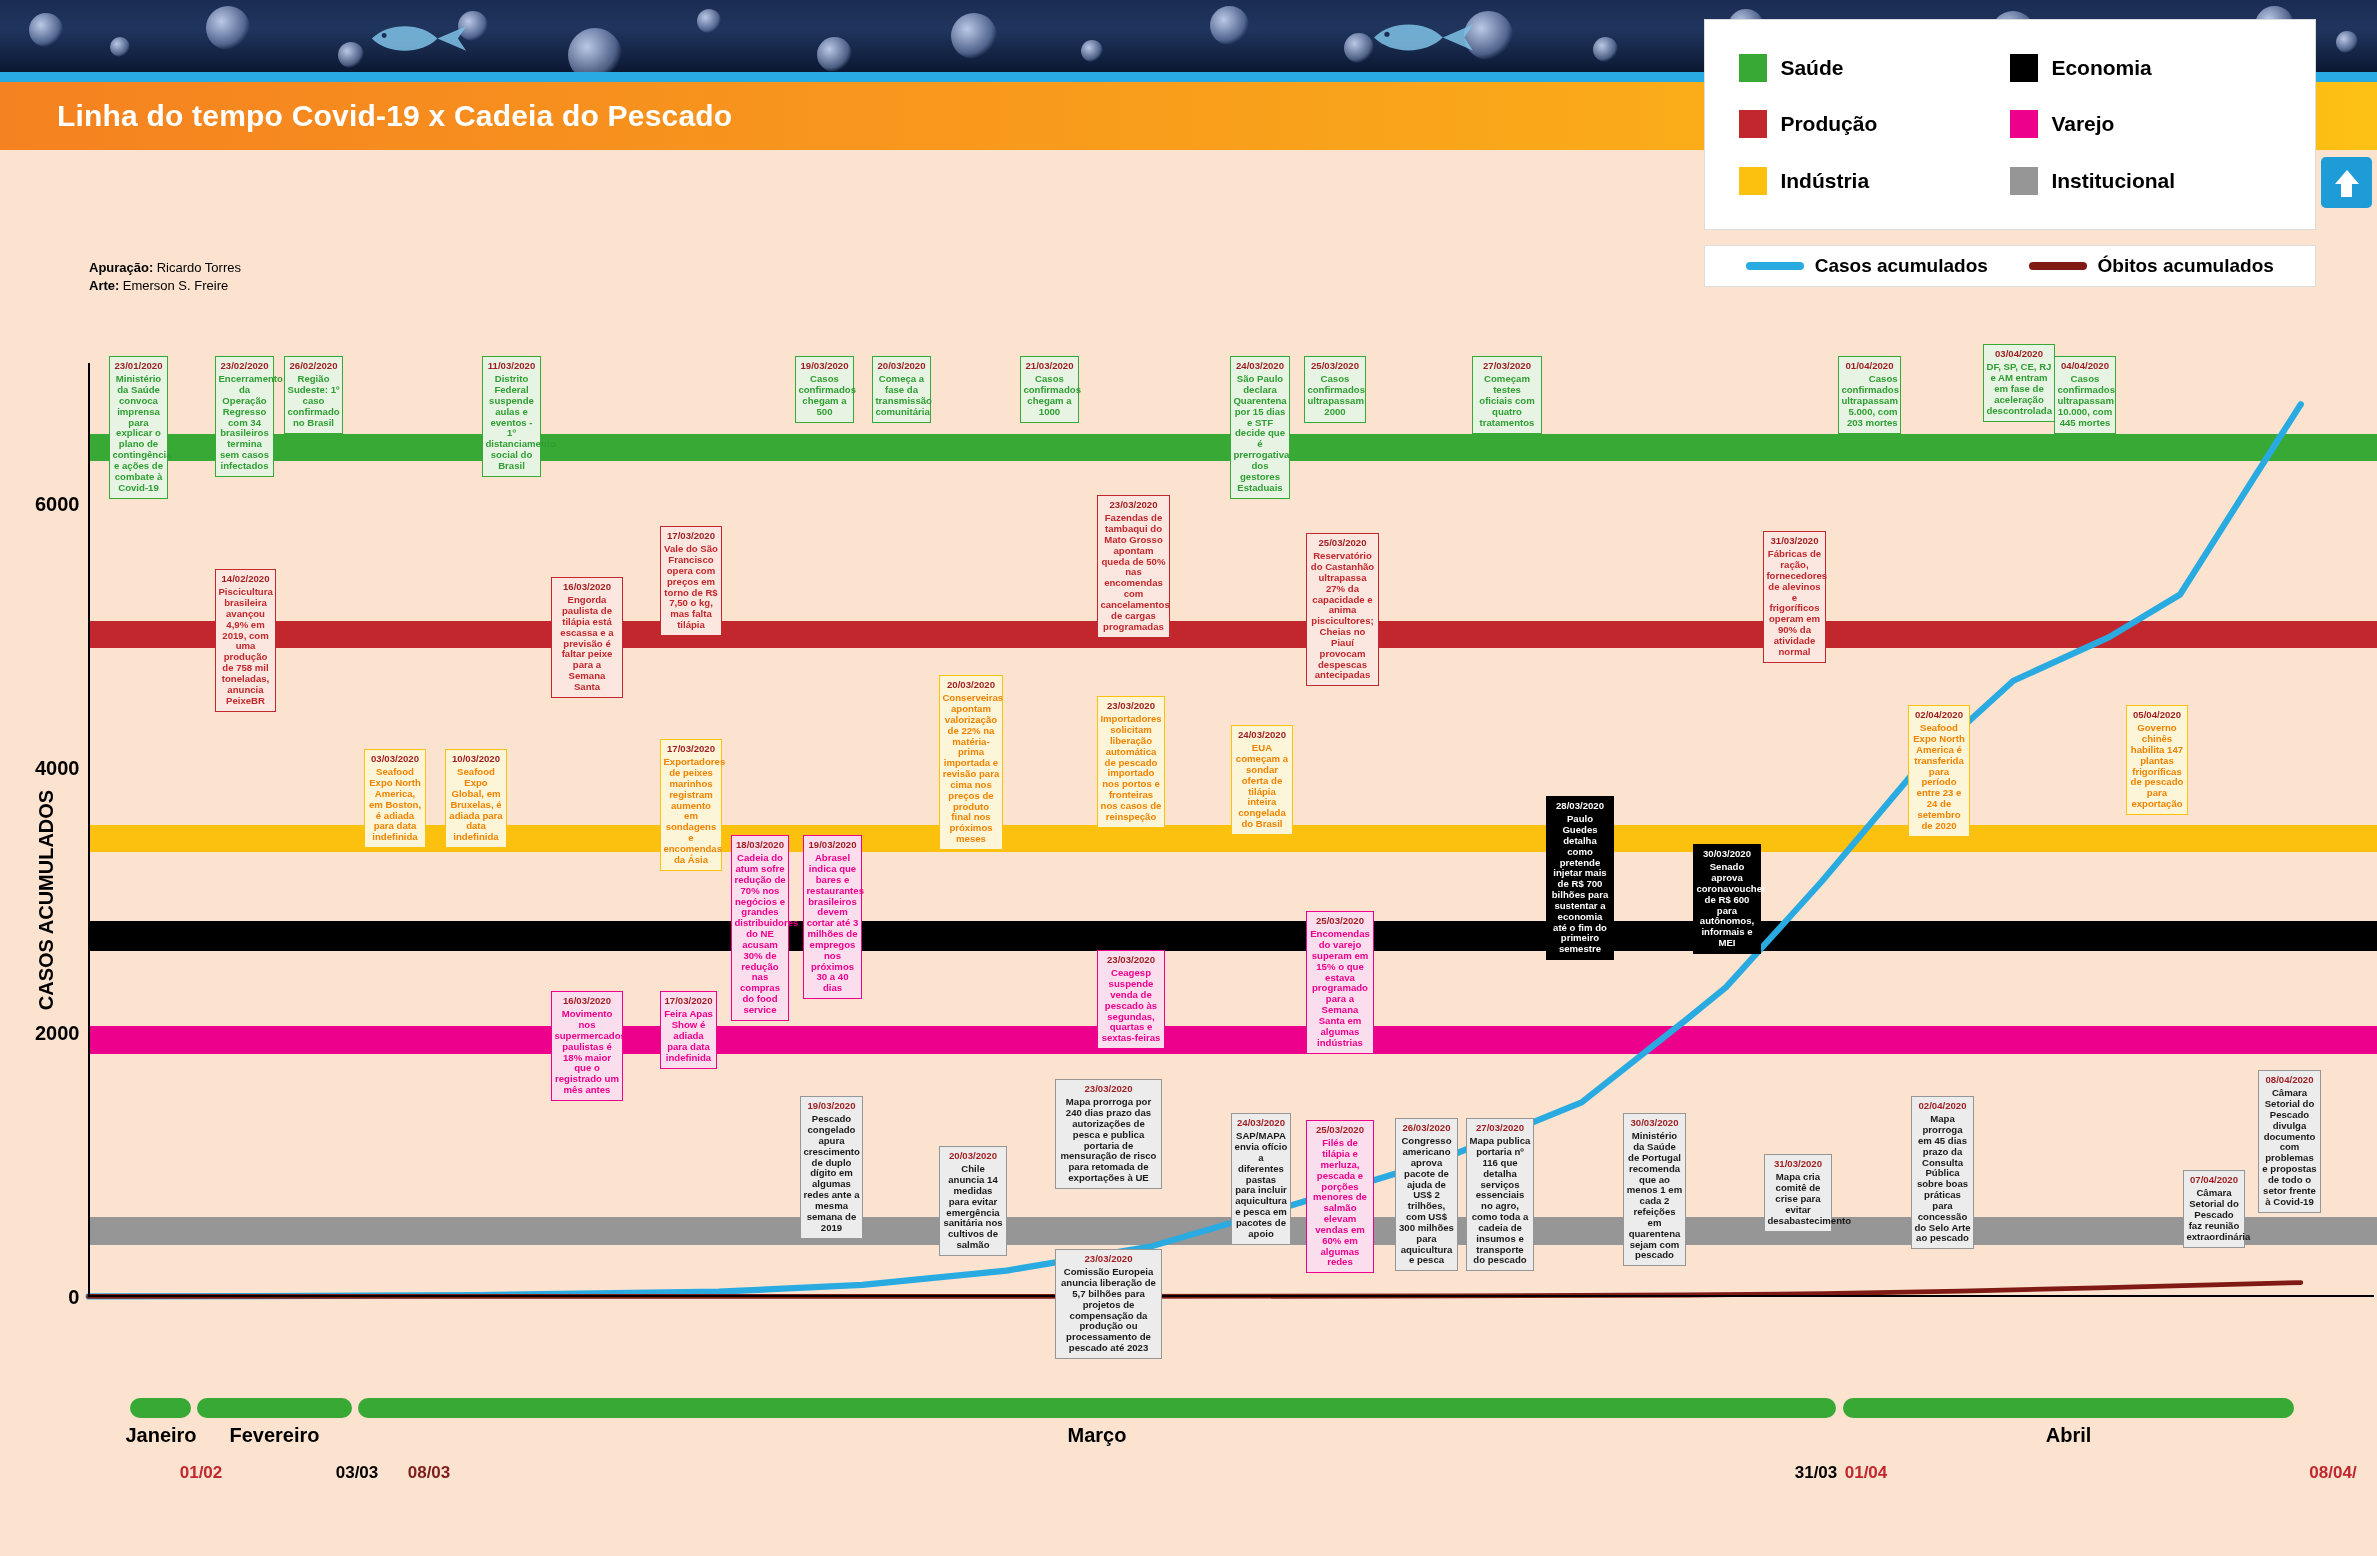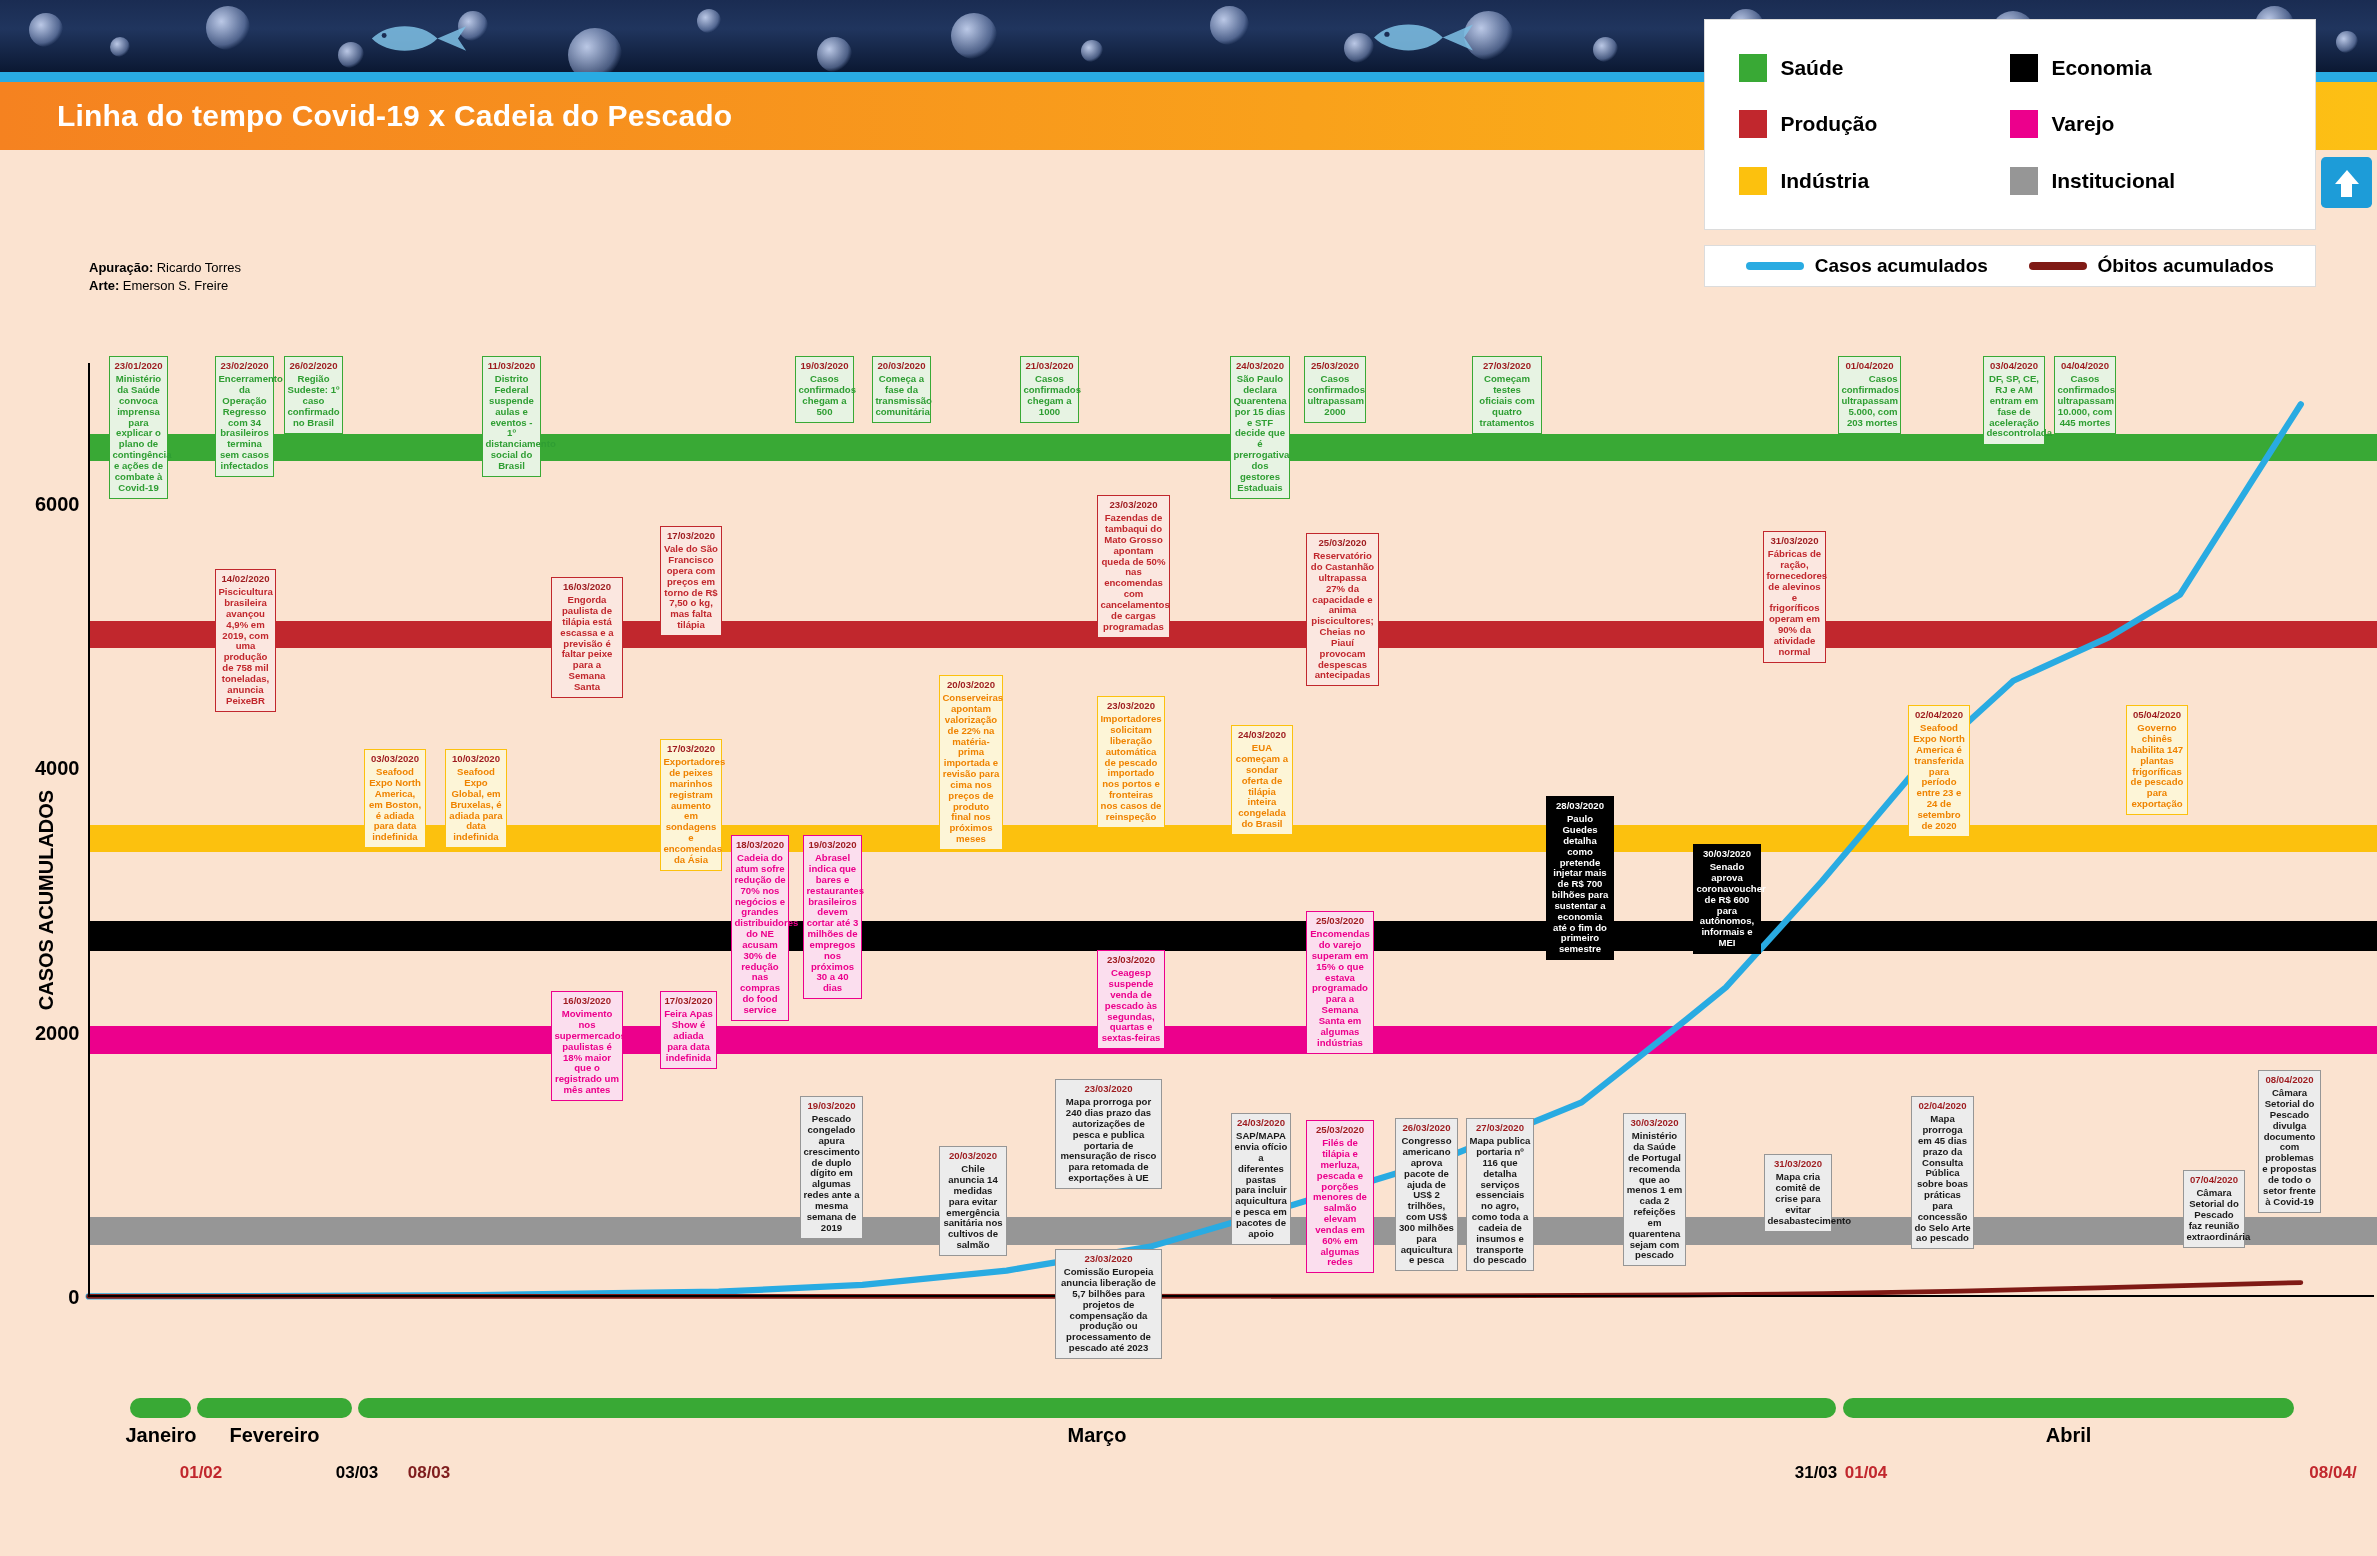--- a/index.html
+++ b/index.html
@@ -211,21 +211,21 @@
       <div class="event-text" style="color: rgb(47, 158, 51);">Casos confirmados ultrapassam 2000</div>
     </div>
     <div class="event-card" style="left: 1472px; top: 356px; width: 70px; border-color: rgb(57, 169, 53); background: rgb(231, 243, 227);">
       <div class="event-date" style="color: rgb(158, 27, 31);">27/03/2020</div>
       <div class="event-text" style="color: rgb(47, 158, 51);">Começam testes oficiais com quatro tratamentos</div>
     </div>
     <div class="event-card" style="left: 1838px; top: 356px; width: 63px; border-color: rgb(57, 169, 53); background: rgb(231, 243, 227);">
       <div class="event-date" style="color: rgb(158, 27, 31);">01/04/2020</div>
       <div class="event-text" style="color: rgb(47, 158, 51); text-align: right;">Casos confirmados ultrapassam 5.000, com 203 mortes</div>
     </div>
-    <div class="event-card" style="left: 1983px; top: 356px; width: 62px; border-color: rgb(57, 169, 53); background: rgb(231, 243, 227);">
+    <div class="event-card" style="left: 1983px; top: 344px; width: 72px; border-color: rgb(57, 169, 53); background: rgb(231, 243, 227);">
       <div class="event-date" style="color: rgb(158, 27, 31);">03/04/2020</div>
       <div class="event-text" style="color: rgb(47, 158, 51);">DF, SP, CE, RJ e AM entram em fase de aceleração descontrolada</div>
     </div>
     <div class="event-card" style="left: 2054px; top: 356px; width: 62px; border-color: rgb(57, 169, 53); background: rgb(231, 243, 227);">
       <div class="event-date" style="color: rgb(158, 27, 31);">04/04/2020</div>
       <div class="event-text" style="color: rgb(47, 158, 51);">Casos confirmados ultrapassam 10.000, com 445 mortes</div>
     </div>
     <div class="event-card" style="left: 215px; top: 569px; width: 61px; border-color: rgb(193, 39, 45); background: rgb(251, 231, 224);">
       <div class="event-date" style="color: rgb(158, 27, 31);">14/02/2020</div>
       <div class="event-text" style="color: rgb(193, 39, 45);">Piscicultura brasileira avançou 4,9% em 2019, com uma produção de 758 mil toneladas, anuncia PeixeBR</div>

